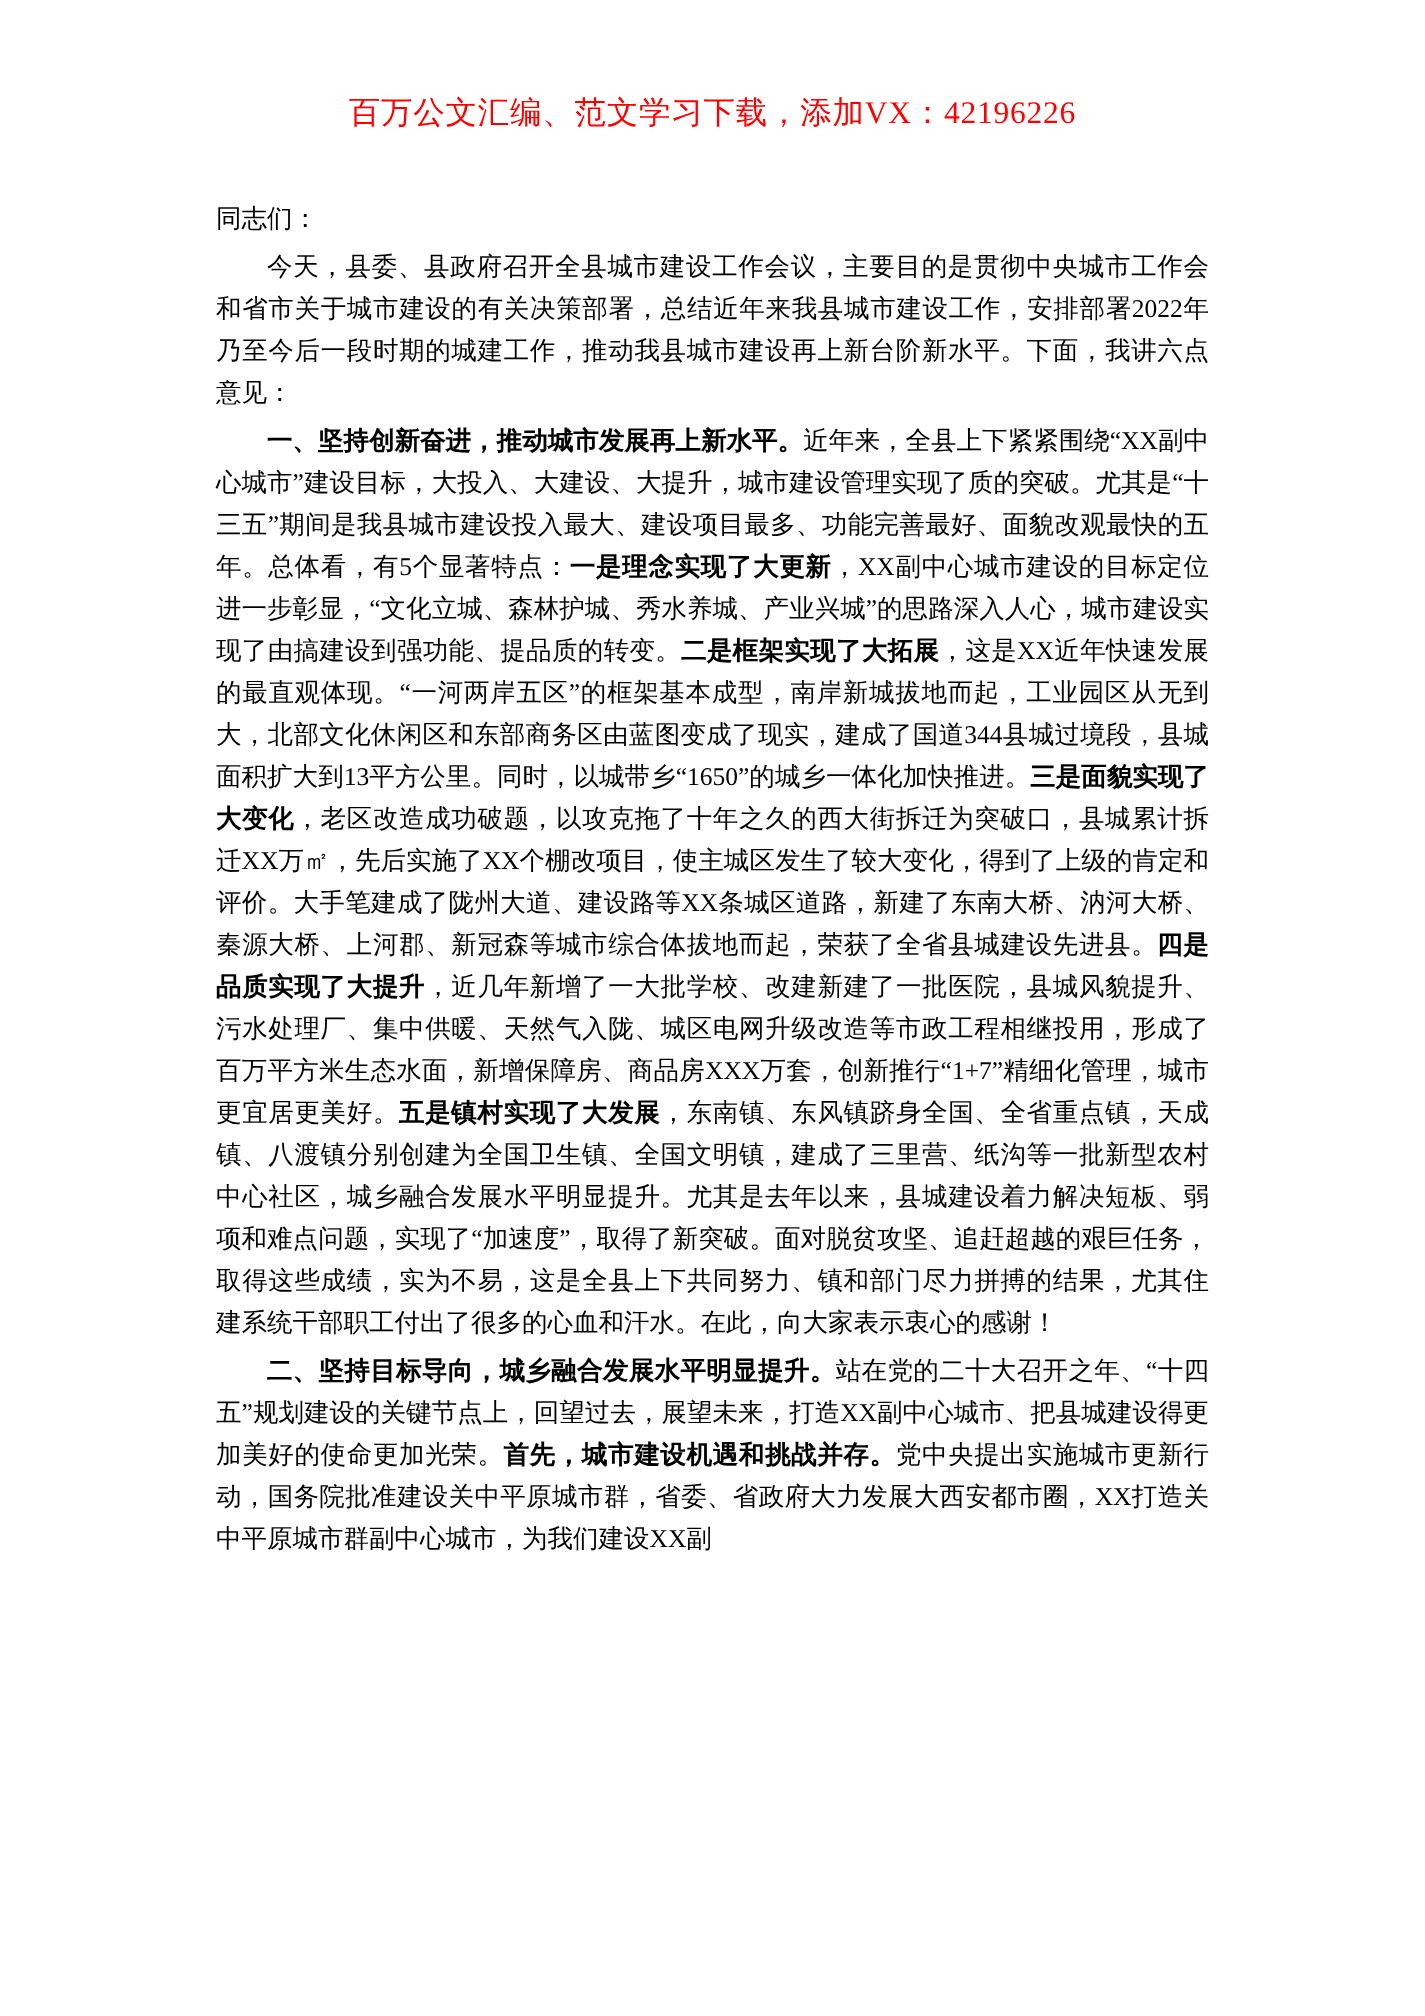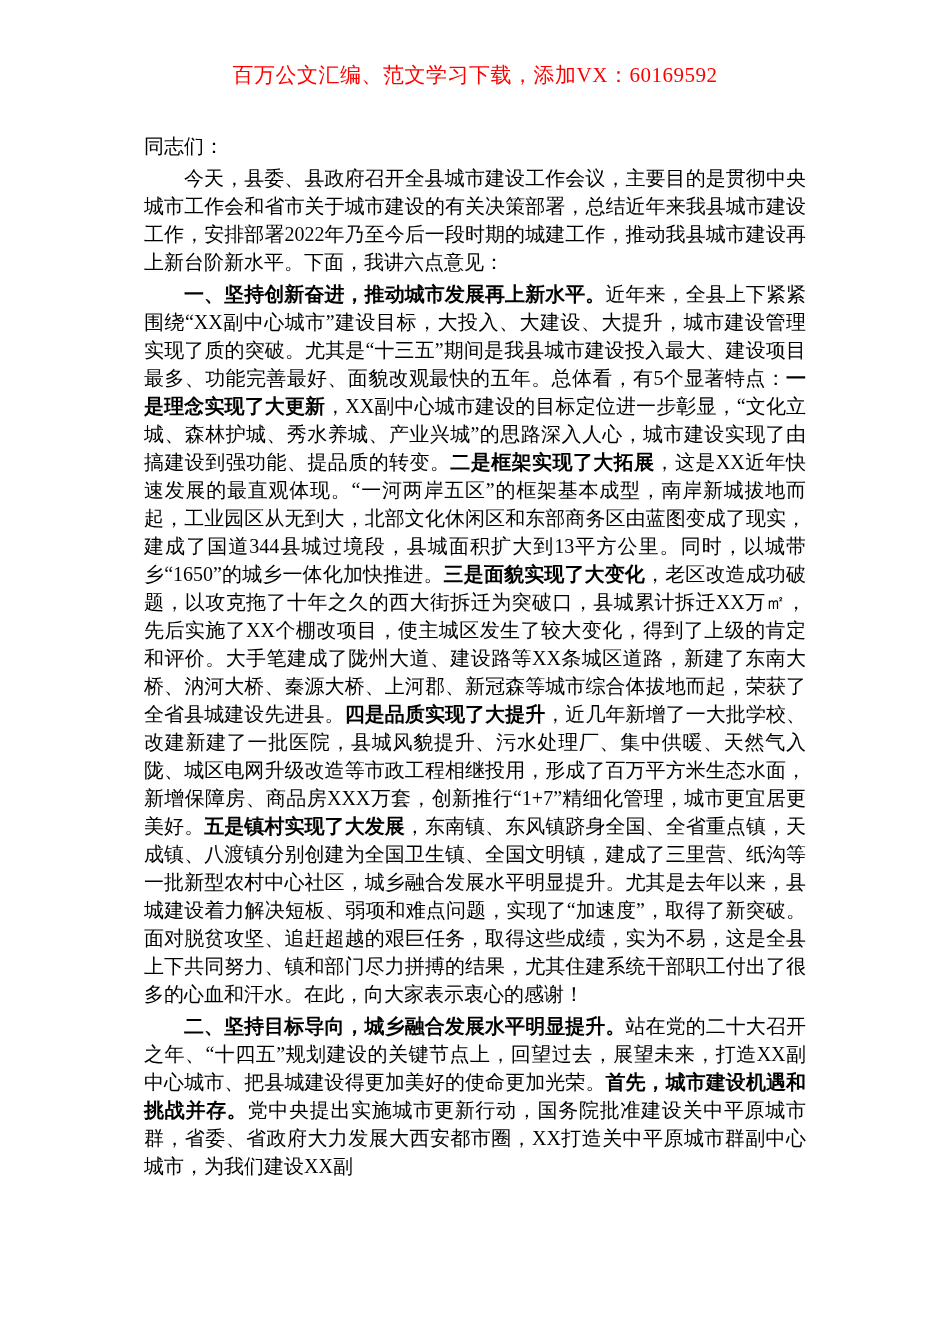--- a/index.html
+++ b/index.html
@@ -21,36 +21,36 @@
   .notice {
     text-align: center;
     font-size: 21px;
     line-height: 26px;
     margin-bottom: 44px;
     color: #ff0000;
     letter-spacing: 0.5px;
   }
   .doc-body p.para {
     margin: 0 0 4px 0;
-    font-size: 20px;
+    font-size: 17px;
     line-height: 28px;
     text-align: justify;
     text-justify: inter-ideograph;
   }
   .doc-body p.para.indent {
     text-indent: 2em;
   }
   .doc-body .run.bold {
     font-weight: bold;
   }
 </style>
 </head>
 <body>
 
 <div class="page">
-  <div class="notice" style="color: rgb(255, 0, 0);">百万公文汇编、范文学习下载，添加VX：60169592</div>
+  <div class="notice" style="color: rgb(255, 0, 0);">百万公文汇编、范文学习下载，添加VX：42196226</div>
   <div class="doc-body">
       <p class="para"><span class="run">同志们：</span></p>
       <p class="para indent"><span class="run">今天，县委、县政府召开全县城市建设工作会议，主要目的是贯彻中央城市工作会和省市关于城市建设的有关决策部署，总结近年来我县城市建设工作，安排部署2022年乃至今后一段时期的城建工作，推动我县城市建设再上新台阶新水平。下面，我讲六点意见：</span></p>
       <p class="para indent"><span class="run bold">一、坚持创新奋进，推动城市发展再上新水平。</span><span class="run">近年来，全县上下紧紧围绕“XX副中心城市”建设目标，大投入、大建设、大提升，城市建设管理实现了质的突破。尤其是“十三五”期间是我县城市建设投入最大、建设项目最多、功能完善最好、面貌改观最快的五年。总体看，有5个显著特点：</span><span class="run bold">一是理念实现了大更新</span><span class="run">，XX副中心城市建设的目标定位进一步彰显，“文化立城、森林护城、秀水养城、产业兴城”的思路深入人心，城市建设实现了由搞建设到强功能、提品质的转变。</span><span class="run bold">二是框架实现了大拓展</span><span class="run">，这是XX近年快速发展的最直观体现。“一河两岸五区”的框架基本成型，南岸新城拔地而起，工业园区从无到大，北部文化休闲区和东部商务区由蓝图变成了现实，建成了国道344县城过境段，县城面积扩大到13平方公里。同时，以城带乡“1650”的城乡一体化加快推进。</span><span class="run bold">三是面貌实现了大变化</span><span class="run">，老区改造成功破题，以攻克拖了十年之久的西大街拆迁为突破口，县城累计拆迁XX万㎡，先后实施了XX个棚改项目，使主城区发生了较大变化，得到了上级的肯定和评价。大手笔建成了陇州大道、建设路等XX条城区道路，新建了东南大桥、汭河大桥、秦源大桥、上河郡、新冠森等城市综合体拔地而起，荣获了全省县城建设先进县。</span><span class="run bold">四是品质实现了大提升</span><span class="run">，近几年新增了一大批学校、改建新建了一批医院，县城风貌提升、污水处理厂、集中供暖、天然气入陇、城区电网升级改造等市政工程相继投用，形成了百万平方米生态水面，新增保障房、商品房XXX万套，创新推行“1+7”精细化管理，城市更宜居更美好。</span><span class="run bold">五是镇村实现了大发展</span><span class="run">，东南镇、东风镇跻身全国、全省重点镇，天成镇、八渡镇分别创建为全国卫生镇、全国文明镇，建成了三里营、纸沟等一批新型农村中心社区，城乡融合发展水平明显提升。尤其是去年以来，县城建设着力解决短板、弱项和难点问题，实现了“加速度”，取得了新突破。面对脱贫攻坚、追赶超越的艰巨任务，取得这些成绩，实为不易，这是全县上下共同努力、镇和部门尽力拼搏的结果，尤其住建系统干部职工付出了很多的心血和汗水。在此，向大家表示衷心的感谢！</span></p>
       <p class="para indent"><span class="run bold">二、坚持目标导向，城乡融合发展水平明显提升。</span><span class="run">站在党的二十大召开之年、“十四五”规划建设的关键节点上，回望过去，展望未来，打造XX副中心城市、把县城建设得更加美好的使命更加光荣。</span><span class="run bold">首先，城市建设机遇和挑战并存。</span><span class="run">党中央提出实施城市更新行动，国务院批准建设关中平原城市群，省委、省政府大力发展大西安都市圈，XX打造关中平原城市群副中心城市，为我们建设XX副</span></p>
     </div>
 </div>
 
 </body></html>

